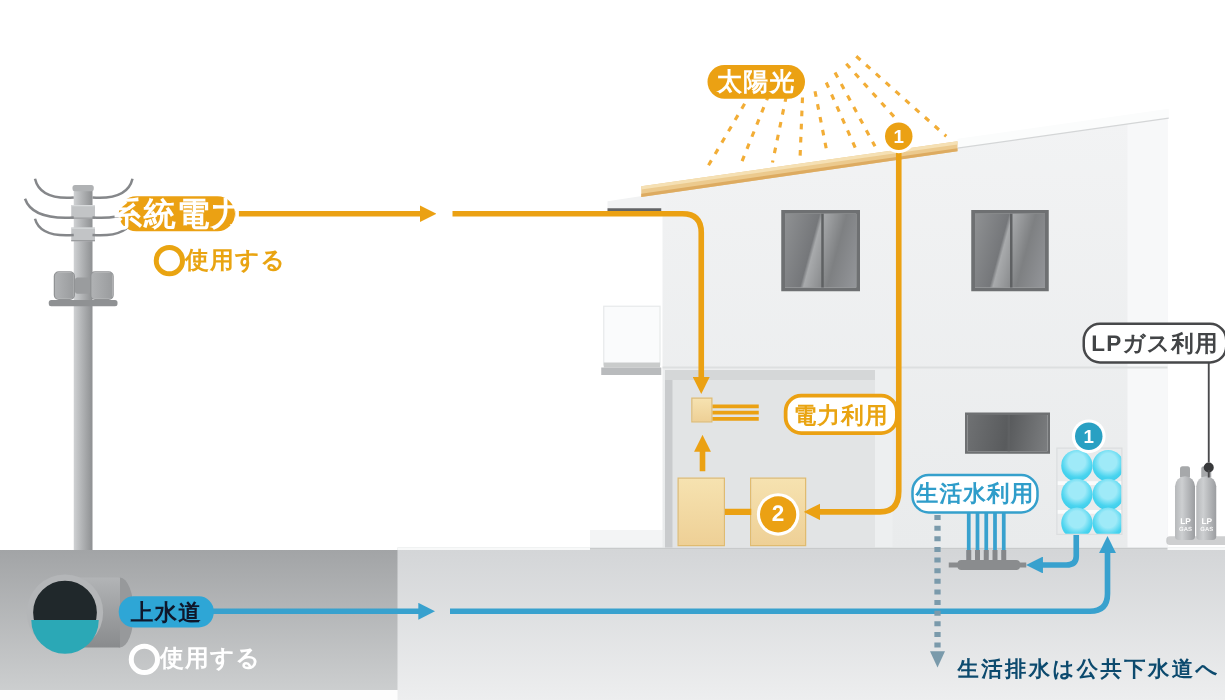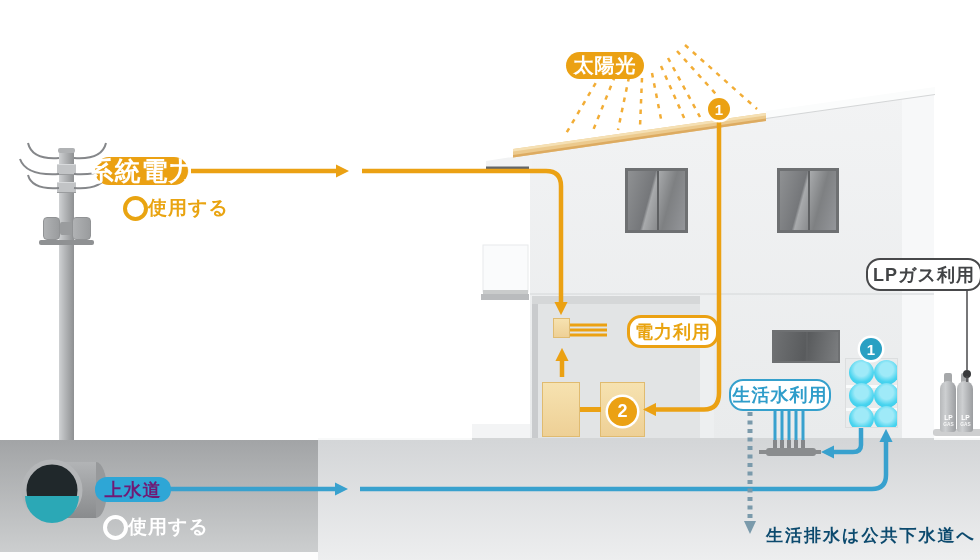--- a/index.html
+++ b/index.html
@@ -8,21 +8,21 @@
     font-family:"Liberation Sans","DejaVu Sans",sans-serif;
   }
   #scene svg{position:absolute;left:0;top:0;pointer-events:none;}
 
   
   .lbl{
     position:absolute;display:flex;align-items:center;justify-content:center;
     font-weight:bold;letter-spacing:1px;border-radius:14px;z-index:30;white-space:nowrap;
   }
   .lbl-orange-fill{background:#eba113;color:#fff;}
-  .lbl-blue-fill{background:#2ea6d6;color:#701a75;border-radius:12px;}
+  .lbl-blue-fill{background:#2ea6d6;color:#0f172a;border-radius:12px;}
   .lbl-outline-orange{background:#fff;border:3px solid #eba113;color:#e9a411;}
   .lbl-outline-blue{background:#fff;border:2.5px solid #35a0cc;color:#2f9dca;}
   .lbl-outline-dark{background:#fff;border:2.5px solid #47484a;color:#424446;}
   #lbl-solar{left:566px;top:52px;width:78px;height:27px;font-size:20px;}
   #lbl-grid{left:95px;top:157px;width:93px;height:28px;font-size:26px;}
   #lbl-power-use{left:607px;top:315px;width:86px;height:27px;font-size:18px;margin-left:20px;}
   #lbl-lpgas{left:866px;top:258px;width:112px;height:29px;font-size:18px;}
   #lbl-water-use{left:729px;top:379px;width:98px;height:28px;font-size:18px;}
   #lbl-water-main{left:95px;top:477px;width:76px;height:25px;font-size:18px;}
 

